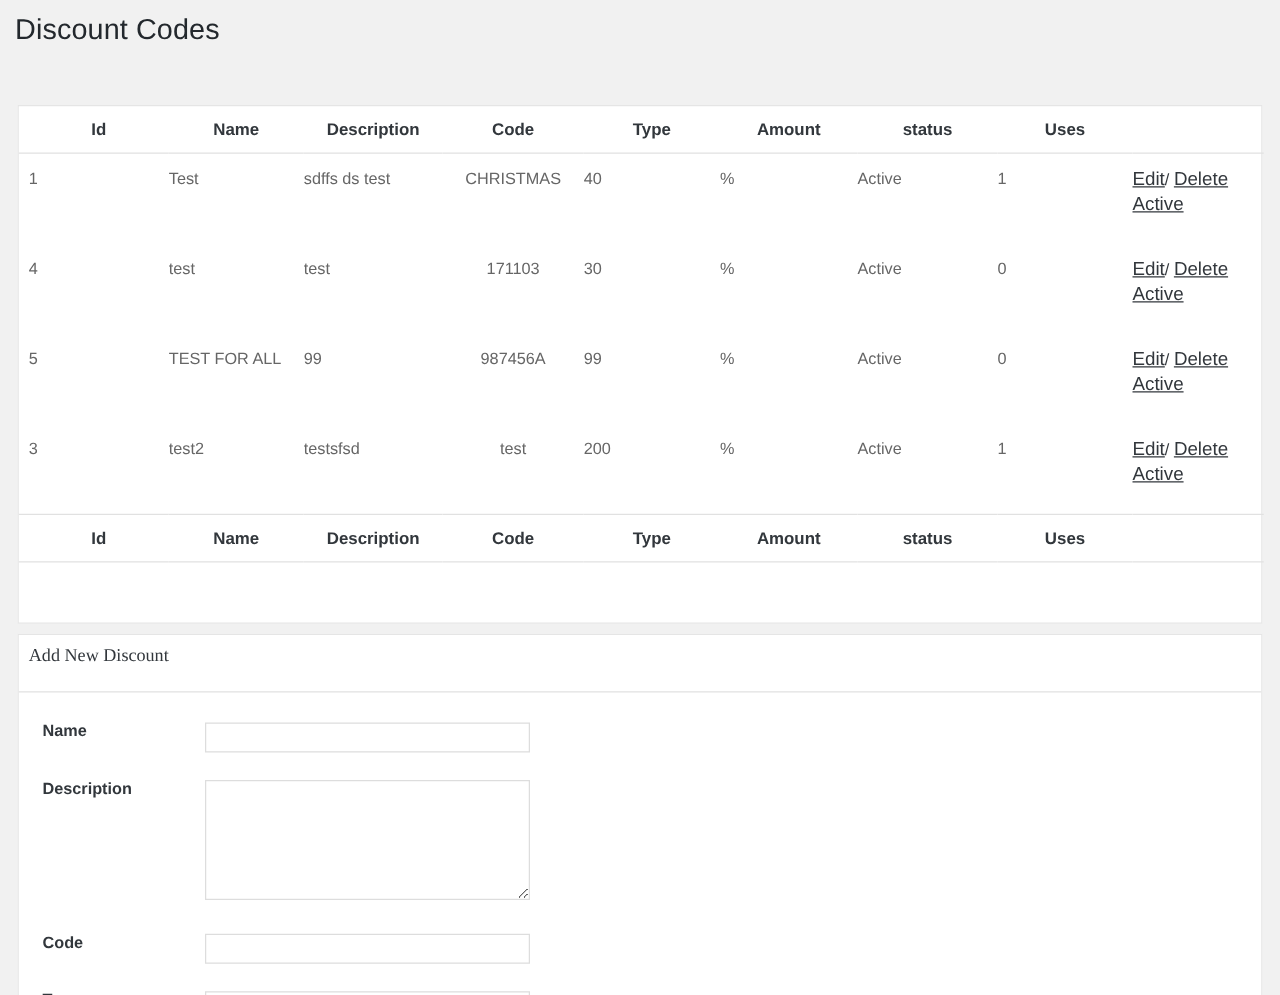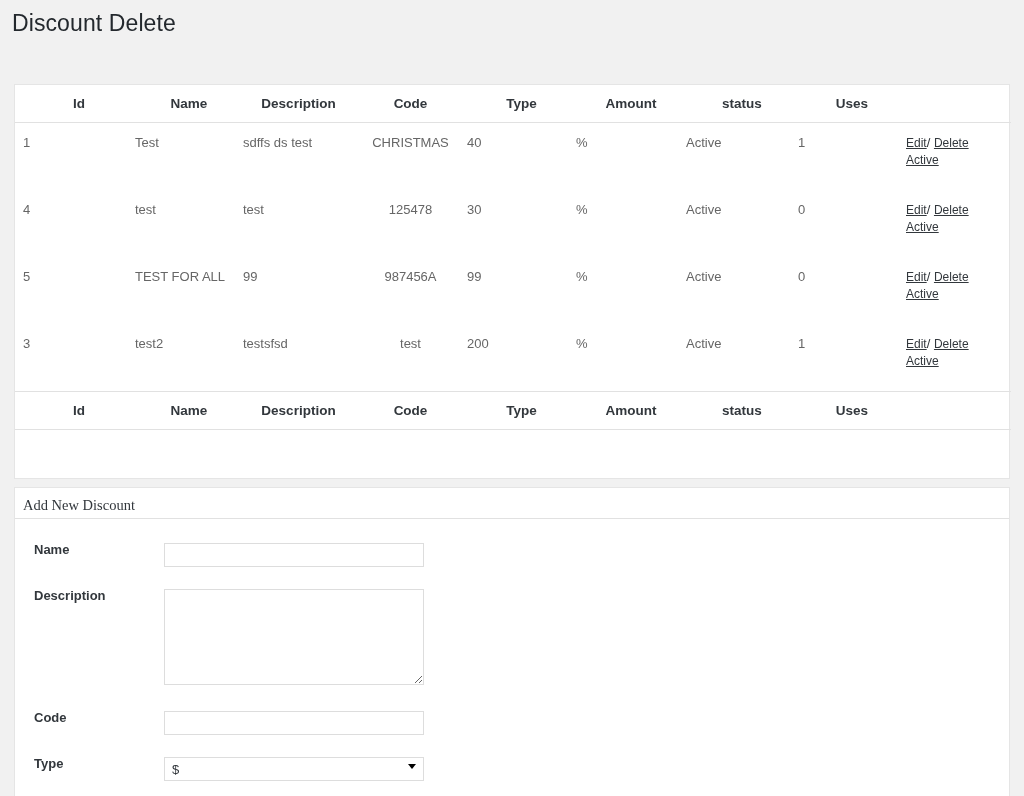--- a/index.html
+++ b/index.html
@@ -76,21 +76,21 @@
   .c-amount  { width: 110px; }
   .c-status  { width: 112px; }
   .c-uses    { width: 108px; }
   .c-actions { width: 105px; }
 
   thead .c-id, tfoot .c-id { padding-left: 8px; }
 
   .row-actions a {
     color: #32373c;
     text-decoration: underline;
-    font-size: 12px;
+    font-size: 15px;
   }
   .row-actions .sep {
     color: #32373c;
     text-decoration: none;
   }
   .row-actions .line2 {
     display: block;
     margin-top: 3px;
   }
 
@@ -100,21 +100,21 @@
   }
 
   
   .form-panel {
     margin-top: 8px;
   }
   .form-heading {
     font-family: "Liberation Serif", serif;
     font-size: 14.5px;
     color: #32373c;
-    padding: 9px 0 4px 8px;
+    padding: 9px 0 19px 8px;
     border-bottom: 1px solid #e1e1e1;
   }
 
   .form-table {
     border-collapse: collapse;
     margin: 24px 0 0 0;
     width: 100%;
   }
   .form-table th {
     text-align: left;
@@ -186,21 +186,21 @@
     border-right: 4px solid transparent;
     border-top: 5px solid #000;
   }
 
   
   .label-cell { padding-top: 4px; }
 </style>
 </head>
 <body>
 
-<h1 class="page-title">Discount Delete</h1>
+<h1 class="page-title">Discount Codes</h1>
 
 <div class="panel table-panel">
   <table class="discounts">
     <thead>
       <tr>
         <th class="c-id">Id</th>
         <th class="c-name">Name</th>
         <th class="c-desc">Description</th>
         <th class="c-code">Code</th>
         <th class="c-type">Type</th>
@@ -225,21 +225,21 @@
           <a href="#">Edit</a><span class="sep">/</span>
           <a href="#">Delete</a>
           <a href="#" class="line2">Active</a>
         </td>
       </tr>
 
       <tr>
         <td class="c-id">4</td>
         <td class="c-name">test</td>
         <td class="c-desc">test</td>
-        <td class="c-code">125478</td>
+        <td class="c-code">171103</td>
         <td class="c-type">30</td>
         <td class="c-amount">%</td>
         <td class="c-status">Active</td>
         <td class="c-uses">0</td>
         <td class="c-actions row-actions">
           <a href="#">Edit</a><span class="sep">/</span>
           <a href="#">Delete</a>
           <a href="#" class="line2">Active</a>
         </td>
       </tr>

